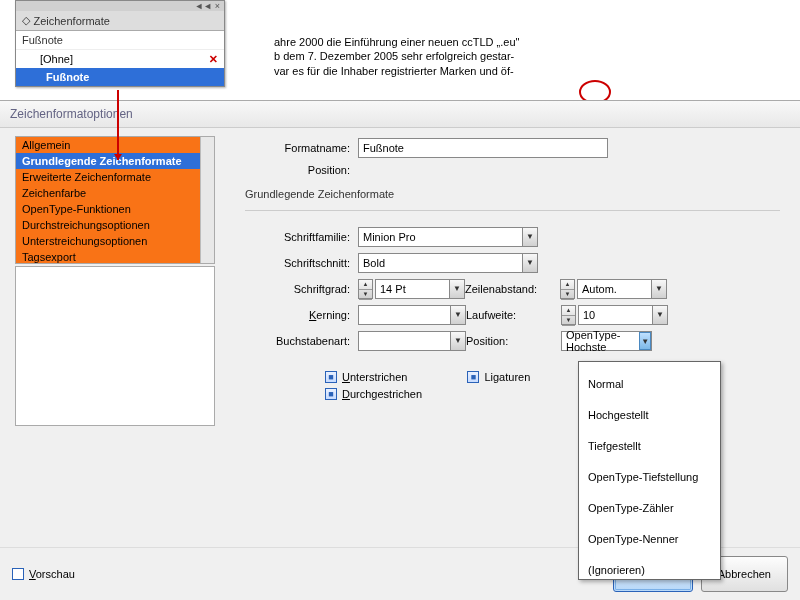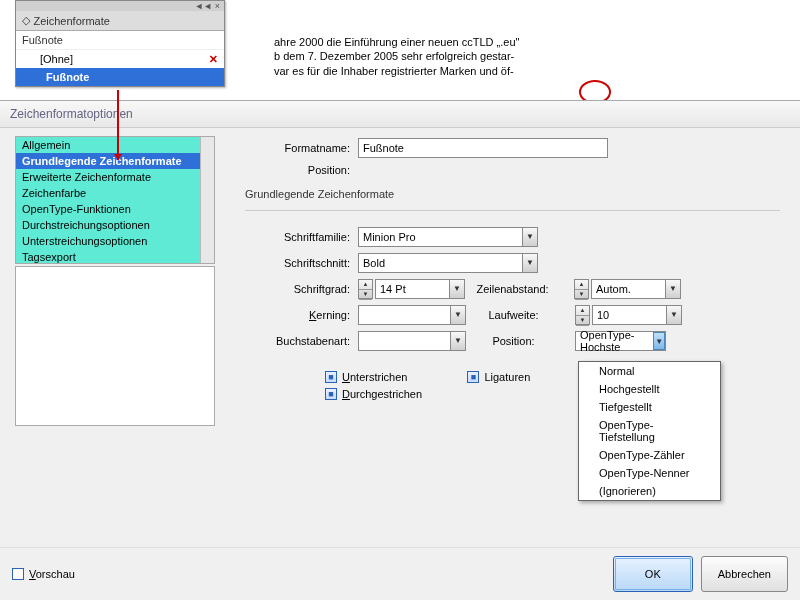--- a/index.html
+++ b/index.html
@@ -18,48 +18,48 @@
 .panel-list { background:#fff; }
 .pl-item { padding: 3px 6px 3px 24px; position: relative; }
 .pl-item .del { position:absolute; right:6px; top:3px; color:#c00; font-weight:bold; }
 .pl-sel { background: #2e6fd8; color: #fff; padding: 3px 6px 3px 30px; font-weight: bold; }
 
 
 .dialog { position: absolute; top: 100px; left: 0; width: 800px; height: 500px; background: #f0f0f0; border-top: 1px solid #aaa; }
 .dlg-title { padding: 6px 10px; color: #646484; font-size: 12px; background: linear-gradient(to bottom,#f8f8f8,#e8e8e8); border-bottom:1px solid #ccc;}
 .dlg-body { display:flex; height: 440px; }
 .dlg-nav { width: 215px; padding: 8px 0 8px 15px; }
-.nav-list { border:1px solid #aaa; background:#5eead4; height: 128px; overflow:hidden; position: relative;}
+.nav-list { border:1px solid #aaa; background:#f97316; height: 128px; overflow:hidden; position: relative;}
 .nav-list .sb { position:absolute; right:0; top:0; bottom:0; width:14px; background:#e8e8e8; border-left:1px solid #bbb;}
 .nav-item { padding: 2px 6px; cursor:default; }
 .nav-sel { background:#2e6fd8; color:#fff; font-weight:bold; }
 .nav-spare { border:1px solid #aaa; background:#fff; height: 160px; margin-top:2px;}
 .dlg-main { flex:1; padding: 10px 20px 10px 30px; }
 .row { display:flex; align-items:center; margin-bottom: 6px; }
 .row label { width: 105px; text-align:right; margin-right:8px; color:#000;}
-.row .lab2 { width:95px; text-align:center; margin-right:14px;}
+.row .lab2 { width:95px; text-align:left; margin-right:0;}
 input.text, .combo { background:#fff; border:1px solid #888; height:20px; padding:2px 4px; }
 input.text { width: 250px; }
 .combo { min-width: 180px; position:relative; display:flex; align-items:center; justify-content:space-between; }
 .combo.small { min-width:90px; width:90px;}
 .combo .arr, .spin .arr-c { width:15px; text-align:center; background:linear-gradient(#f8f8f8,#d0d0d0); border-left:1px solid #888; font-size:8px; color:#333; margin:-2px -4px -2px 2px; height:18px; line-height:18px;}
 .arr.blue { background:linear-gradient(#bfe0ff,#7db8e8); border:1px solid #4a88c0;}
 .spin { display:inline-flex; border:1px solid #888; height:20px; margin-right:2px; }
 .spin .arr-c { width:13px; border:none; display:flex; flex-direction:column; margin:0;}
 .spin .arr-c span{ flex:1; font-size:6px; line-height:9px; text-align:center; border-bottom:1px solid #999;}
 .section-title { color:#333; margin: 12px 0 10px 0; }
 hr.sep { border:none; border-top:1px solid #ccc; margin: 10px 0 16px 0;}
 .chk-row { display:flex; gap: 60px; margin: 20px 0 5px 80px; align-items:center;}
 .chk { display:flex; align-items:center; gap:5px; }
 .chk .box { width:12px; height:12px; border:1px solid #2a62b8; background: linear-gradient(#e8f0ff,#c8dcff); display:flex; align-items:center; justify-content:center; color:#2a62b8; font-size:9px;}
 .chk2 .box { background:#fff; color:transparent;}
 
 
 .dropdown { position:absolute; border:1px solid #666; background:#fff; box-shadow:2px 2px 4px rgba(0,0,0,0.3); top: 260px; left: 578px; width: 143px; z-index:20;}
-.dd-item { padding: 3px 20px; }
+.dd-item { padding: 3px 9px; margin-top: 13px; }
 .dd-sel { background:#2e6fd8; color:#fff; }
 
 .dlg-foot { position:absolute; bottom:0; left:0; right:0; padding: 8px 12px; display:flex; align-items:center; border-top:1px solid #ddd; background:#f0f0f0;}
 .dlg-foot .spacer{flex:1;}
 .btn { min-width:80px; height:36px; border:1px solid #888; border-radius:3px; background:linear-gradient(#fdfdfd,#e0e0e0); margin-left:8px; padding: 0 16px;}
 .btn.primary{ border:1px solid #2a62b8; background:linear-gradient(#e8f2ff,#b8d8f8); outline: 1px solid #7ab0e8; outline-offset: -3px;}
 .underline { text-decoration: underline; }
 
 .red-arrow { position: absolute; left: 117px; top: 90px; width: 2px; height: 70px; background:#c00; z-index:30;}
 .red-arrow::after{ content:''; position:absolute; bottom:-4px; left:-3px; border:4px solid transparent; border-top:6px solid #c00;}

